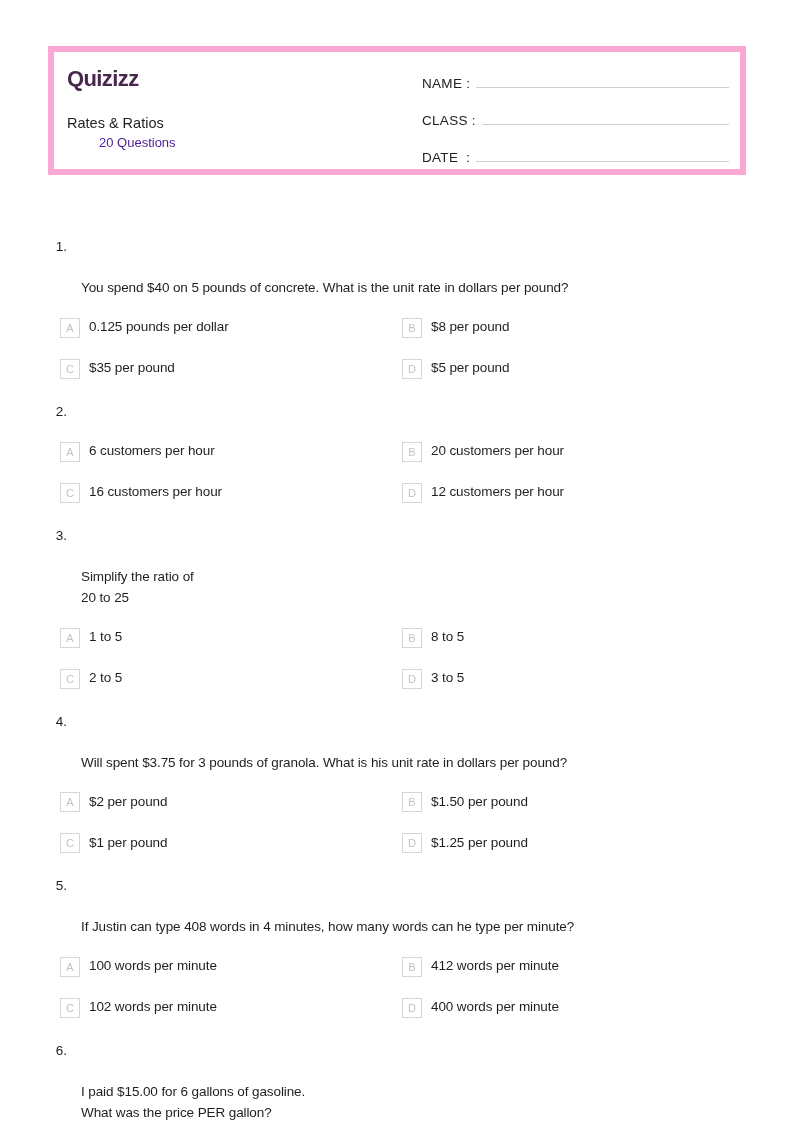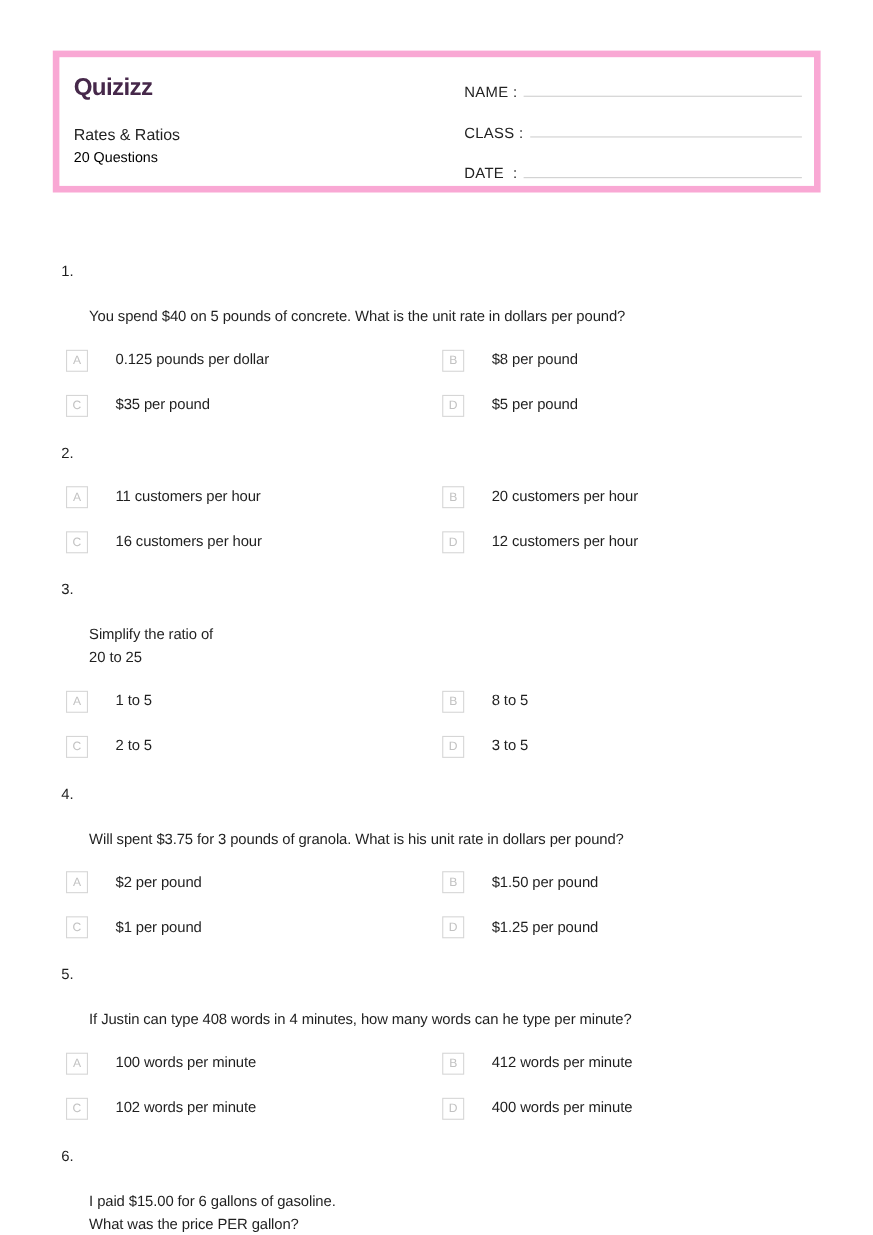--- a/index.html
+++ b/index.html
@@ -54,22 +54,23 @@
 
   .quiz-title {
     font-size: 14.5px;
     color: #1f1f1f;
     line-height: 1.45;
     font-weight: normal;
   }
 
   .quiz-subtitle {
     font-size: 13px;
-    color: #000000;
+    color: #4c1d95;
     line-height: 1.45;
+    margin-left: 32px;
   }
 
   .header-right {
     flex: 1;
     padding: 21px 11px 16px 3px;
     display: flex;
     flex-direction: column;
     justify-content: flex-start;
     gap: 19px;
     text-align: right;
@@ -148,21 +149,21 @@
     font-size: 11px;
     display: flex;
     align-items: center;
     justify-content: center;
     margin-right: 0;
   }
 
   .opt-text {
     font-size: 13.5px;
     color: #1f1f1f;
-    margin-left: 25px;
+    margin-left: 9px;
     line-height: 1.4;
     letter-spacing: -0.1px;
   }
 
   
   .options .option:nth-child(odd)  { padding-left: 12px; }
   .options .option:nth-child(even) { padding-left: 4px; }
 </style>
 </head>
 <body>
@@ -223,21 +224,21 @@
           </div>
         </div>
       </div>
       <div class="question-block">
         <div class="q-head">
           <div class="q-num">2.</div>
         </div>
         <div class="options">
           <div class="option">
             <span class="opt-letter">A</span>
-            <span class="opt-text">11 customers per hour</span>
+            <span class="opt-text">6 customers per hour</span>
           </div>
           <div class="option">
             <span class="opt-letter">B</span>
             <span class="opt-text">20 customers per hour</span>
           </div>
           <div class="option">
             <span class="opt-letter">C</span>
             <span class="opt-text">16 customers per hour</span>
           </div>
           <div class="option">

